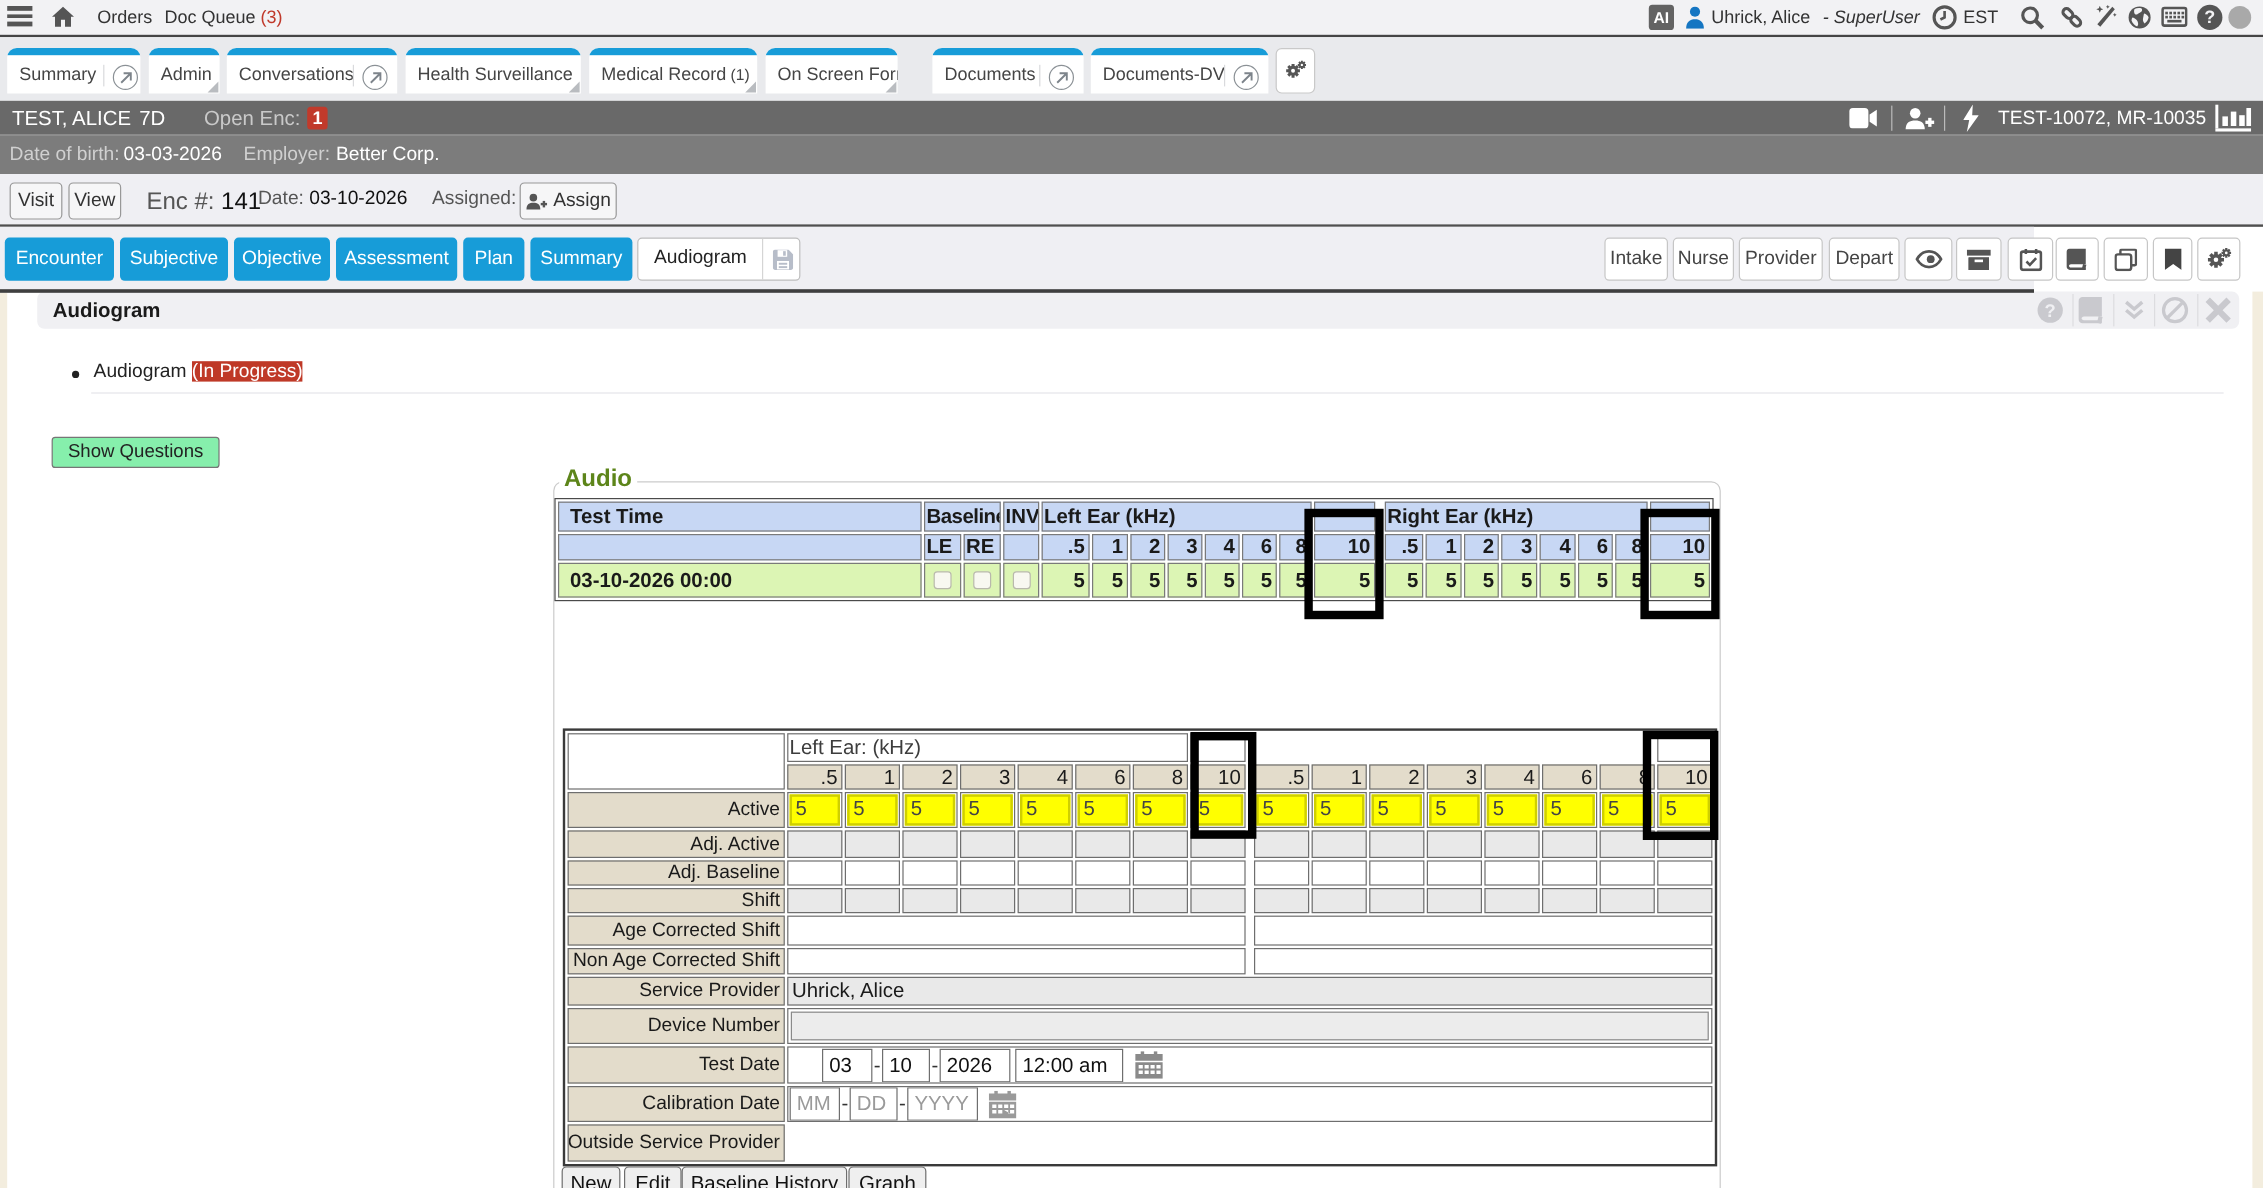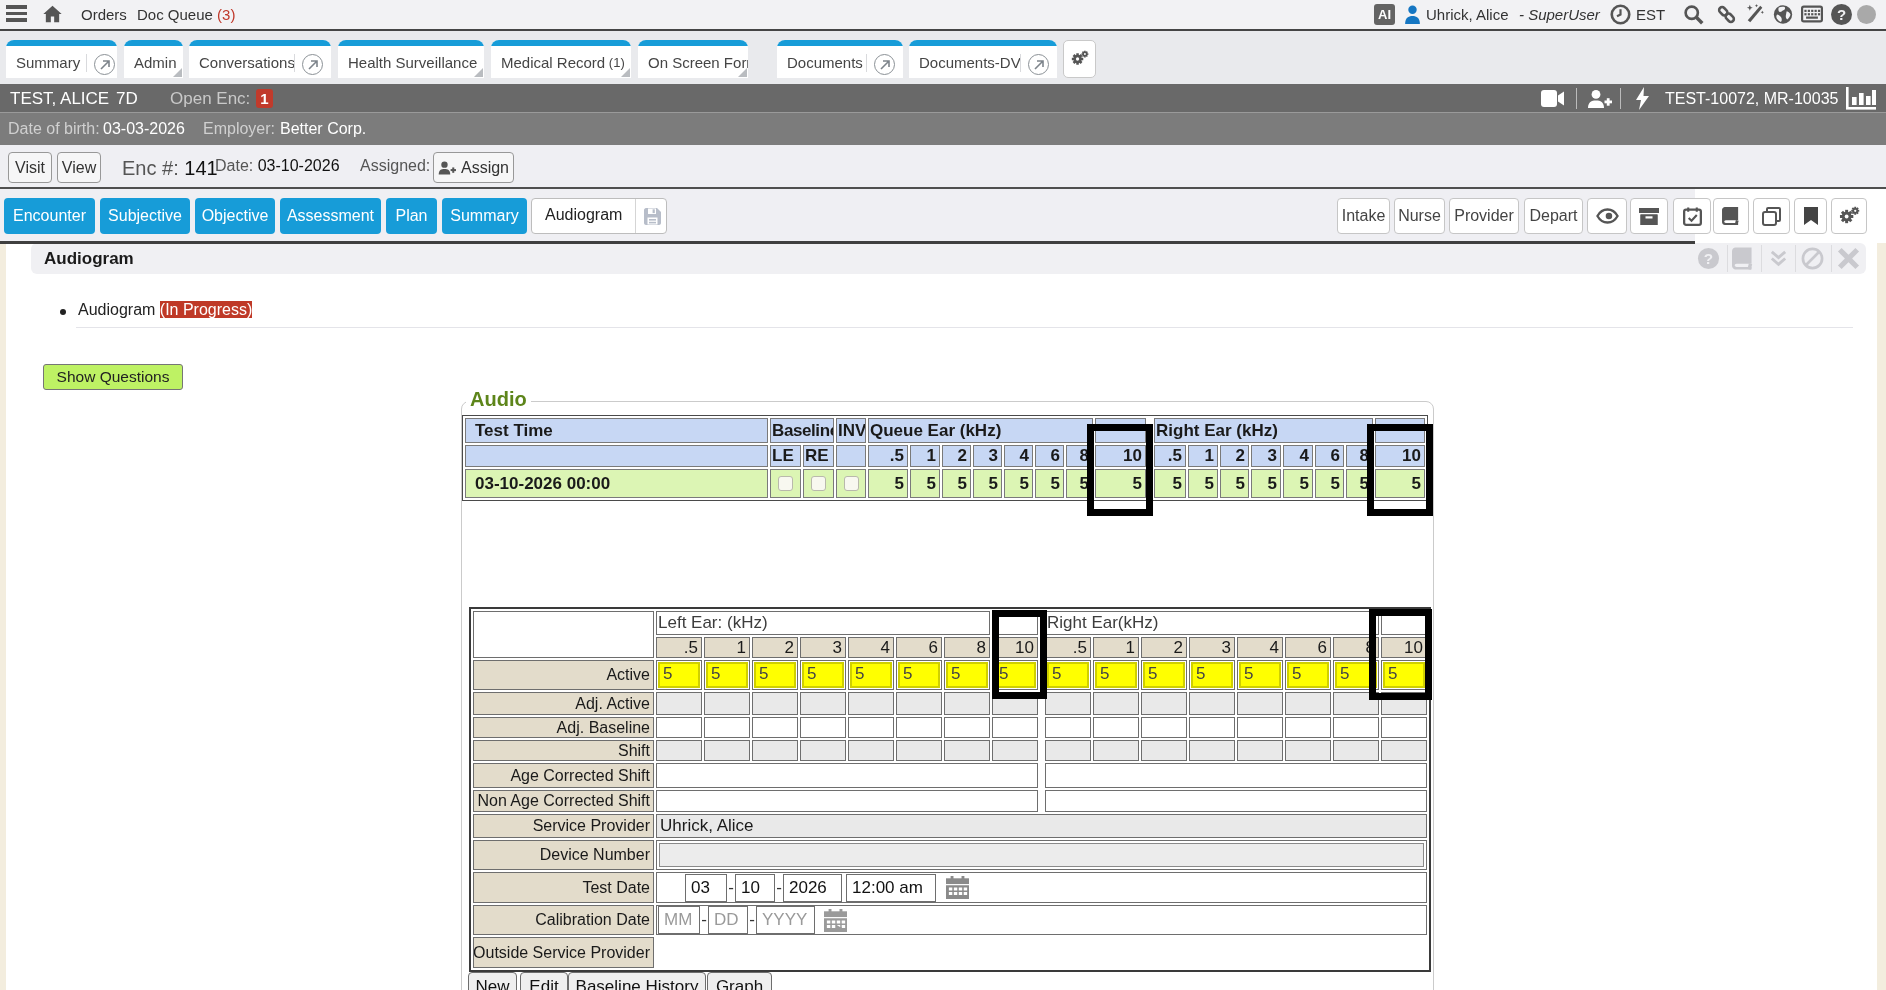--- a/index.html
+++ b/index.html
@@ -294,29 +294,29 @@
         <circle cx="12" cy="12" r="10" stroke-width="2.8"></circle>
         <line x1="5" y1="19" x2="19" y2="5" stroke-width="2.8"></line>
       </svg>
     <svg class="hicon" style="left:1806px;" width="21" height="21" viewBox="0 0 24 24" fill="#c9c9ce">
         <path d="M4.8 1 L12 8.2 L19.2 1 L23 4.8 L15.8 12 L23 19.2 L19.2 23 L12 15.8 L4.8 23 L1 19.2 L8.2 12 L1 4.8 Z"></path>
       </svg>
   </div>
   <div class="abs" style="left:60px;top:66px;width:6px;height:6px;border-radius:50%;background:#222;"></div>
   <div class="abs" style="left:78px;top:58px;font-size:16px;color:#222;">Audiogram <span style="background:#bf3927;color:#fff;">(In Progress)</span></div>
   <div class="abs" style="left:76px;top:84px;width:1777px;height:1px;background:#e4e4e9;"></div>
-  <div class="abs" style="left:43px;top:121px;width:140px;height:26px;background:#bef264;border:1px solid #767676;border-radius:3px;font-size:15.5px;color:#222;text-align:center;line-height:24px;">Show Questions</div>
+  <div class="abs" style="left:43px;top:121px;width:140px;height:26px;background:#86efac;border:1px solid #767676;border-radius:3px;font-size:15.5px;color:#222;text-align:center;line-height:24px;">Show Questions</div>
   <div id="fieldset"></div>
   <div id="legend">Audio</div>
 
 <div id="t1" style="grid-template-columns:303px 31px 31px 30px 40px 30px 29px 29px 29px 29px 27px 51px 4px 32px 30px 29px 30px 30px 29px 27px 50px;grid-template-rows:25px 22px 29px;font-weight:bold;">
 <div class="c h pl9" style="grid-area:1/1;">Test Time</div>
 <div class="c h bl" style="grid-area:1/2/2/4;">Baseline</div>
 <div class="c h" style="grid-area:1/4;">INV</div>
-<div class="c h" style="grid-area:1/5/2/12;">Queue Ear (kHz)</div>
+<div class="c h" style="grid-area:1/5/2/12;">Left Ear (kHz)</div>
 <div class="c h" style="grid-area:1/12;"></div>
 <div class="c h" style="grid-area:1/14/2/21;">Right Ear (kHz)</div>
 <div class="c h" style="grid-area:1/21;"></div>
 <div class="c h" style="grid-area:2/1;"></div>
 <div class="c h" style="grid-area:2/2;">LE</div>
 <div class="c h" style="grid-area:2/3;">RE</div>
 <div class="c h" style="grid-area:2/4;"></div>
 <div class="c h num" style="grid-area:2/5;">.5</div>
 <div class="c h num" style="grid-area:2/6;">1</div>
 <div class="c h num" style="grid-area:2/7;">2</div>
@@ -357,21 +357,20 @@
 <div class="c g num" style="grid-area:3/17;">5</div>
 <div class="c g num" style="grid-area:3/18;">5</div>
 <div class="c g num" style="grid-area:3/19;">5</div>
 <div class="c g num" style="grid-area:3/20;">5</div>
 <div class="c g num" style="grid-area:3/21;">5</div>
 </div>
 <div id="t2" style="grid-template-columns:181px 46px 46px 46px 46px 46px 46px 46px 46px 3px 46px 46px 46px 46px 46px 46px 46px 46px;grid-template-rows:24px 21px 30px 23px 21px 21px 25px 22px 24px 30px 31px 30px 31px;">
 <div class="c w" style="grid-area:1/1/3/2;"></div>
 <div class="c w eh" style="grid-area:1/2/2/9;">Left Ear: (kHz)</div>
 <div class="c w" style="grid-area:1/9;"></div>
-<div class="c w eh" style="grid-area:1/11/2/18;">Right Ear(kHz)</div>
 <div class="c w" style="grid-area:1/18;"></div>
 <div class="c t num" style="grid-area:2/2;">.5</div>
 <div class="c t num" style="grid-area:2/3;">1</div>
 <div class="c t num" style="grid-area:2/4;">2</div>
 <div class="c t num" style="grid-area:2/5;">3</div>
 <div class="c t num" style="grid-area:2/6;">4</div>
 <div class="c t num" style="grid-area:2/7;">6</div>
 <div class="c t num" style="grid-area:2/8;">8</div>
 <div class="c t num" style="grid-area:2/9;">10</div>
 <div class="c t num" style="grid-area:2/11;">.5</div>

